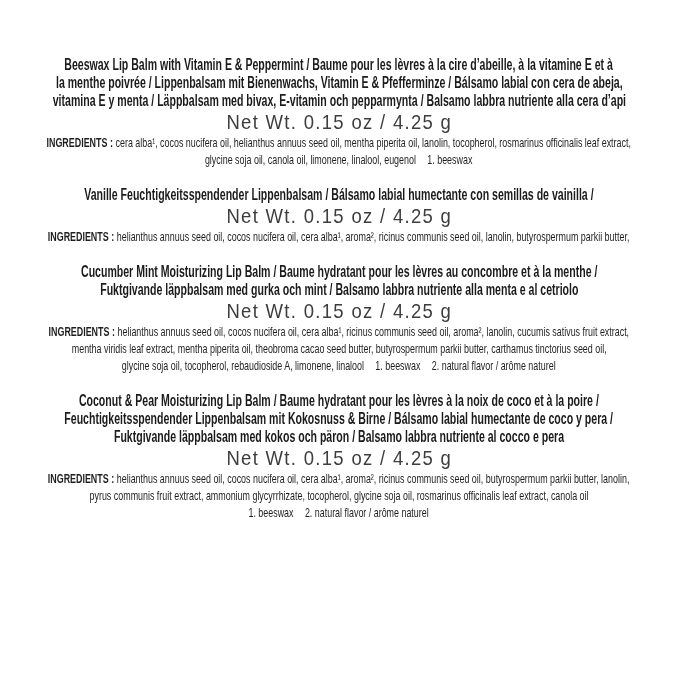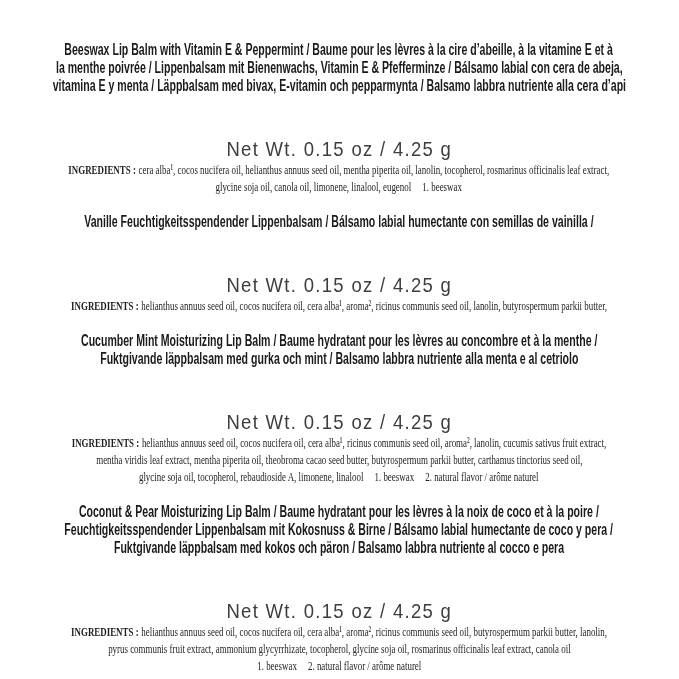--- a/index.html
+++ b/index.html
@@ -2,49 +2,49 @@
 <html><head>
 <meta charset="utf-8">
 <style>
   html, body {
     margin: 0; padding: 0;
     width: 679px; height: 679px;
     background: #ffffff;
     overflow: hidden;
     font-family: "Liberation Sans", sans-serif;
   }
-  .label { padding-top: 41px; width: 678px; }
+  .label { padding-top: 56px; width: 678px; }
   .product { margin-bottom: 18px; }
   .line { display: flex; justify-content: center; }
   .scale {
     display: inline-block;
     white-space: nowrap;
     transform-origin: 50% 50%;
   }
   
   .t { height: 18px; }
   .t .scale {
     font-weight: 700;
     font-size: 16px;
     line-height: 18px;
     color: #1b1b1b;
     transform: scaleX(0.66);
   }
   
-  .n { height: 24px; margin-top: 42px; }
+  .n { height: 24px; }
   .n .scale {
     font-weight: 400;
     font-size: 21px;
     line-height: 24px;
     letter-spacing: 1.5px;
     color: #3d3d3d;
     transform: scaleX(0.88);
   }
   
-  .i { height: 17px; font-family: Liberation Serif, serif; }
+  .i { height: 17px; }
   .i .scale {
     font-weight: 400;
     font-size: 13.5px;
     line-height: 17px;
     color: #1e1e1e;
     transform: scaleX(0.66);
   }
   .ilabel { font-weight: 700; margin-right: 4px; }
 </style>
 </head>

